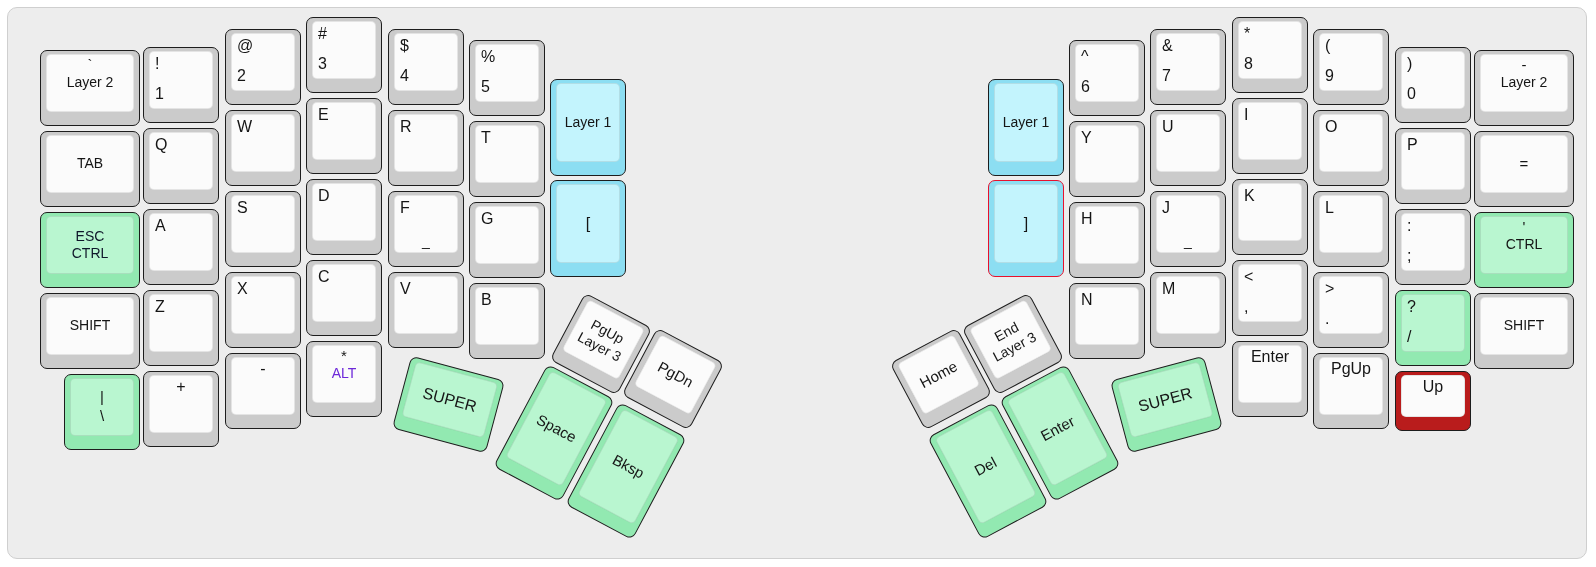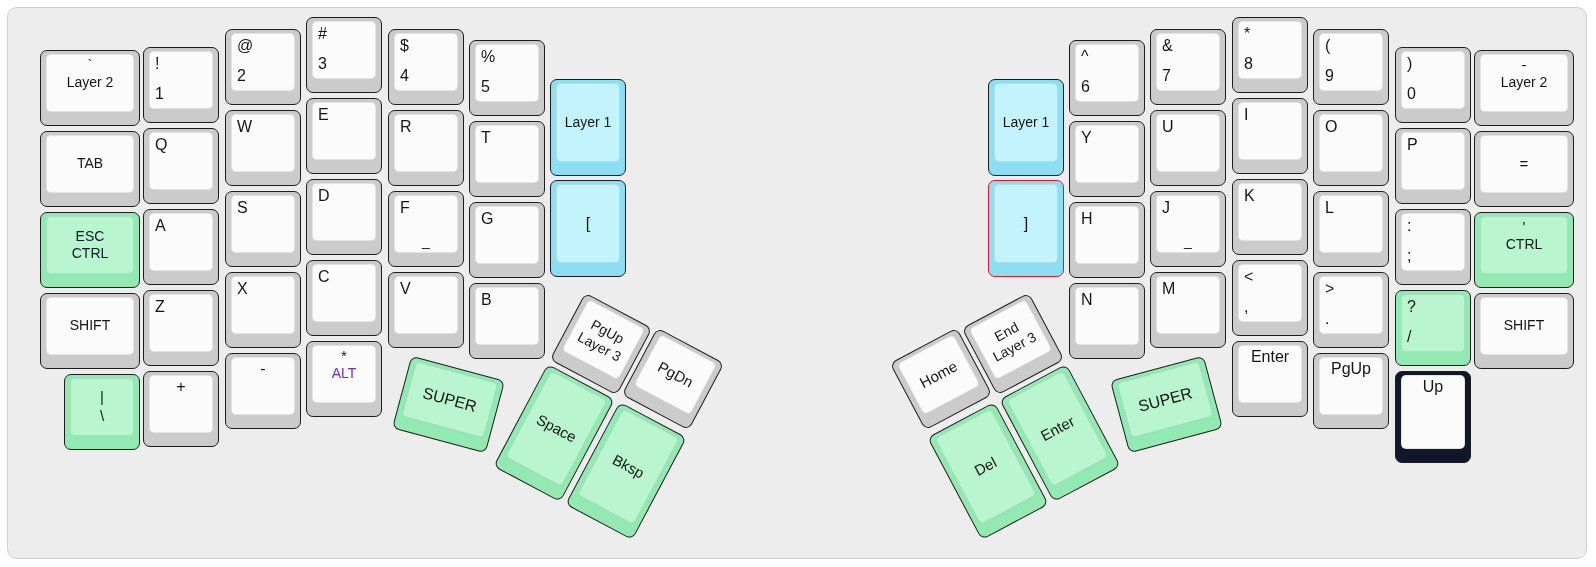--- a/index.html
+++ b/index.html
@@ -347,21 +347,21 @@
         <div class="lbl tl" style="color: rgb(21, 21, 21);">:</div>
         <div class="lbl tl2" style="color: rgb(21, 21, 21);">;</div>
       </div>
     </div>
     <div class="key" style="left: 1395px; top: 290px; width: 76px; height: 76px; background: rgb(146, 233, 177); border-color: rgb(29, 29, 29);">
       <div class="cap" style="background: rgb(185, 246, 208);">
         <div class="lbl tl" style="color: rgb(21, 21, 21);">?</div>
         <div class="lbl tl2" style="color: rgb(21, 21, 21);">/</div>
       </div>
     </div>
-    <div class="key" style="left: 1395px; top: 371px; width: 76px; height: 92px; background: #0f172a; border-color: rgb(29, 29, 29);">
+    <div class="key" style="left: 1395px; top: 371px; width: 76px; height: 60px; background: #b91c1c; border-color: rgb(29, 29, 29);">
       <div class="cap" style="background: rgb(251, 251, 251);">
         <div class="lbl tc" style="color: rgb(21, 21, 21); font-size: 16px;">Up</div>
       </div>
     </div>
     <div class="key" style="left: 1474px; top: 50px; width: 100px; height: 76px; background: rgb(203, 203, 203); border-color: rgb(29, 29, 29);">
       <div class="cap" style="background: rgb(251, 251, 251);">
         <div class="lbl tc" style="color: rgb(21, 21, 21);">-</div>
         <div class="lbl c" style="color: rgb(21, 21, 21);">Layer 2</div>
       </div>
     </div>

